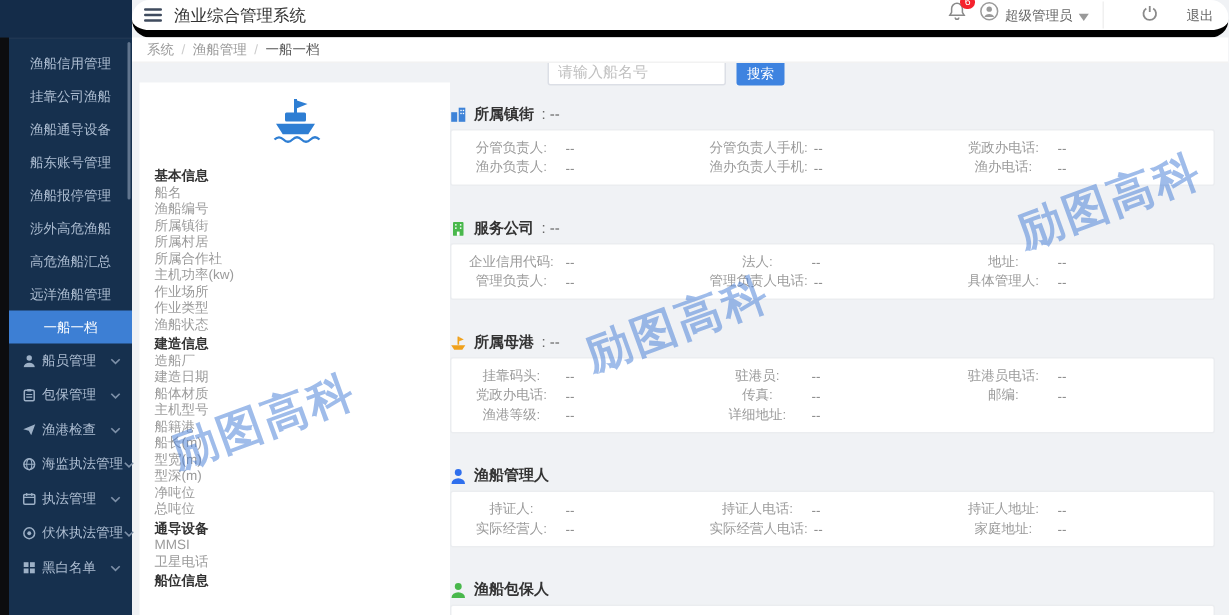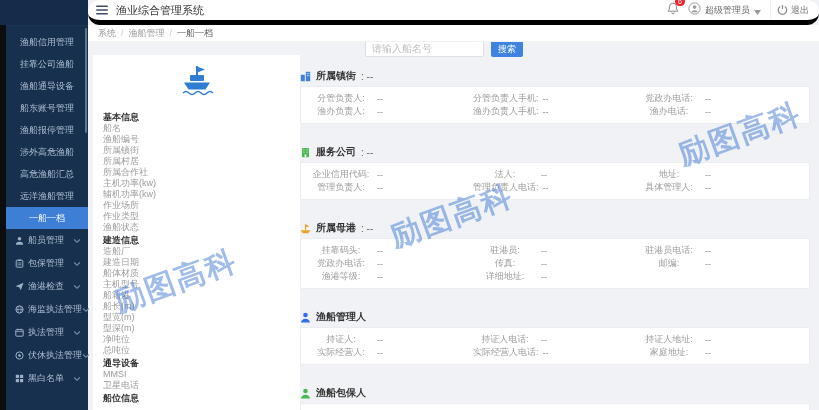--- a/index.html
+++ b/index.html
@@ -21,21 +21,21 @@
   .header{position:absolute;left:88px;top:0;right:0;height:25px;background:#fff;border-bottom:5px solid #000000;
           display:flex;align-items:center;padding:0 10px 0 8px;z-index:5;box-sizing:border-box;border-radius:12px;}
   .hamburger{display:inline-flex;cursor:pointer;}
   .app-title{font-size:11px;color:#333;margin-left:8px;}
   .header-right{margin-left:auto;display:flex;align-items:center;gap:9px;}
   .bell-wrap{position:relative;display:inline-flex;cursor:pointer;}
   .badge{position:absolute;top:-4px;right:-6px;background:#f5222d;color:#fff;font-size:7px;line-height:9px;
          padding:0 3px;border-radius:6px;}
   .user{display:flex;align-items:center;gap:4px;cursor:pointer;}
   .user-name{font-size:9px;color:#666;}
-  .logout{display:flex;align-items:center;gap:3px;cursor:pointer;border-left:1px solid #f0f0f0;padding-left:6px;}
+  .logout{display:flex;align-items:center;gap:19px;cursor:pointer;border-left:1px solid #f0f0f0;padding-left:25px;}
   .logout-label{font-size:9px;color:#666;}
   
   .breadcrumb{position:absolute;left:88px;top:25px;right:0;height:17px;background:#fff;border-bottom:1px solid #f2f2f2;
               display:flex;align-items:center;gap:5px;padding-left:10px;font-size:9px;z-index:4;box-sizing:border-box;}
   .bc-item{color:#999;cursor:pointer;}
   .bc-item.last{color:#555;}
   .bc-sep{color:#ccc;}
   
   .search-wrap{position:absolute;left:365px;top:39px;display:flex;align-items:center;z-index:3;}
   .search-input{width:105px;height:15px;border:1px solid #dcdfe6;border-radius:2px;font-size:10px;padding:0 6px;
@@ -257,21 +257,20 @@
         <path d="M5 29q3-3 6 0q3 3 6 0q3-3 6 0q3 3 6 0q3-3 6 0" fill="none" stroke="#2e7ed3" stroke-width="1.5"></path>
       </svg></div>
   <div class="fieldlist" id="fieldlist">
       <div class="group-title">基本信息</div>
       <div class="field-label">船名</div>
       <div class="field-label">渔船编号</div>
       <div class="field-label">所属镇街</div>
       <div class="field-label">所属村居</div>
       <div class="field-label">所属合作社</div>
       <div class="field-label">主机功率(kw)</div>
-      <div class="field-label">辅机功率(kw)</div>
       <div class="field-label">作业场所</div>
       <div class="field-label">作业类型</div>
       <div class="field-label">渔船状态</div>
       <div class="group-title">建造信息</div>
       <div class="field-label">造船厂</div>
       <div class="field-label">建造日期</div>
       <div class="field-label">船体材质</div>
       <div class="field-label">主机型号</div>
       <div class="field-label">船籍港</div>
       <div class="field-label">船长(m)</div>

